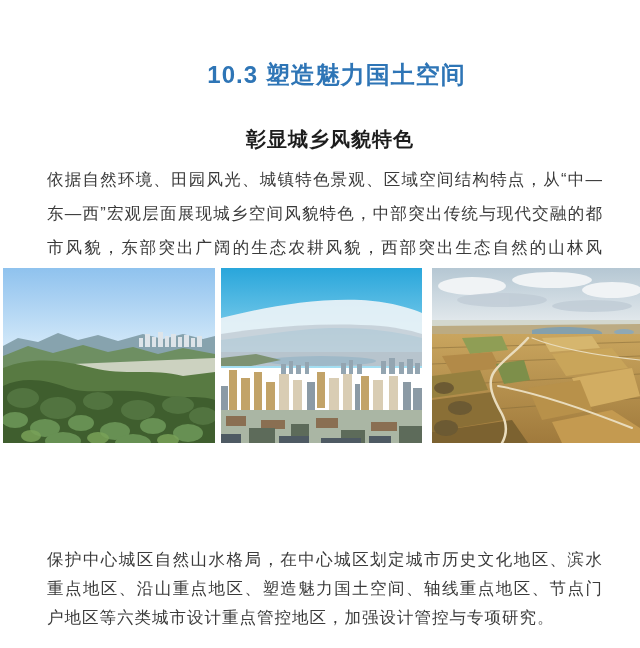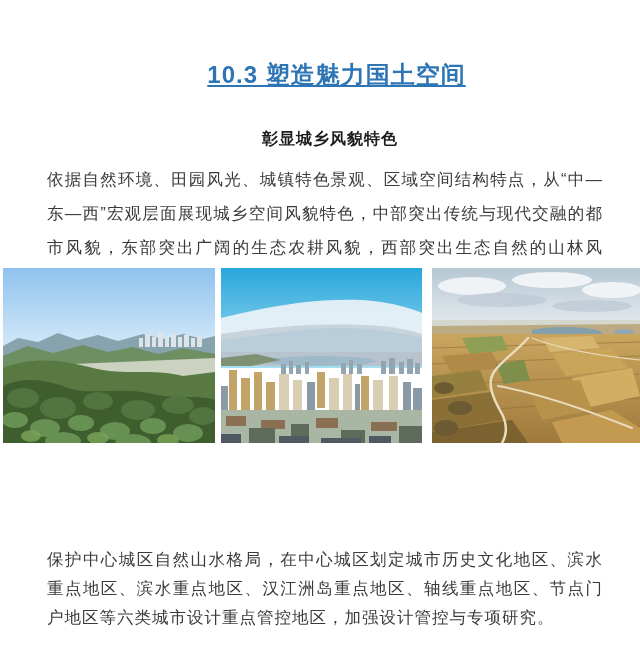--- a/index.html
+++ b/index.html
@@ -7,26 +7,26 @@
     position:relative;
     width:640px; height:648px;
     background:#ffffff;
     overflow:hidden;
     font-family:"Liberation Sans","DejaVu Sans",sans-serif;
   }
   .doc-title {
     position:absolute; top:59px; left:33px; right:0; margin:0;
     text-align:center;
     font-size:24px; line-height:32px; font-weight:bold;
-    color:#2e75b6; letter-spacing:1px;text-decoration:underline;
+    color:#2e75b6; letter-spacing:1px;
   }
   .sec-heading {
     position:absolute; left:20px; right:0; margin:0;
     text-align:center;
-    font-size:16px; line-height:28px; font-weight:bold;
+    font-size:20px; line-height:28px; font-weight:bold;
     color:#1d1d1d; letter-spacing:1px;
   }
   .sec-heading.h1 { top:125px; }
   .sec-heading.h2 { top:506px; }
   .body-text {
     position:absolute; left:47px; width:556px; margin:0;
     text-align:justify; text-justify:inter-ideograph;
     color:#3a3a3a; letter-spacing:1px;
   }
   .body-text.b1 { top:162px; font-size:16.5px; line-height:34px; }
@@ -235,15 +235,15 @@
         <g fill="#6c5a33">
           <ellipse cx="12" cy="120" rx="10" ry="6"></ellipse>
           <ellipse cx="28" cy="140" rx="12" ry="7"></ellipse>
           <ellipse cx="14" cy="160" rx="12" ry="8"></ellipse>
         </g>
       </svg>
     </figure>
 
   </div>
 
-  <p class="body-text b2">保护中心城区自然山水格局，在中心城区划定城市历史文化地区、滨水重点地区、滨水重点地区、汉江洲岛重点地区、轴线重点地区、节点门户地区等六类城市设计重点管控地区，加强设计管控与专项研究。</p>
+  <p class="body-text b2">保护中心城区自然山水格局，在中心城区划定城市历史文化地区、滨水重点地区、沿山重点地区、塑造魅力国土空间、轴线重点地区、节点门户地区等六类城市设计重点管控地区，加强设计管控与专项研究。</p>
 
 </div>
 
 </body></html>

